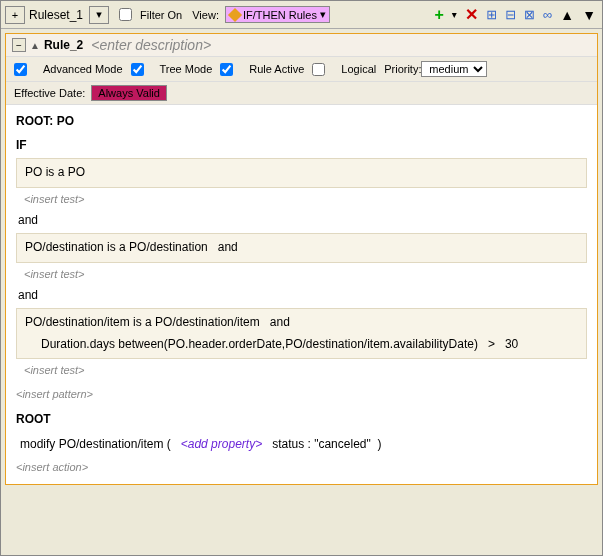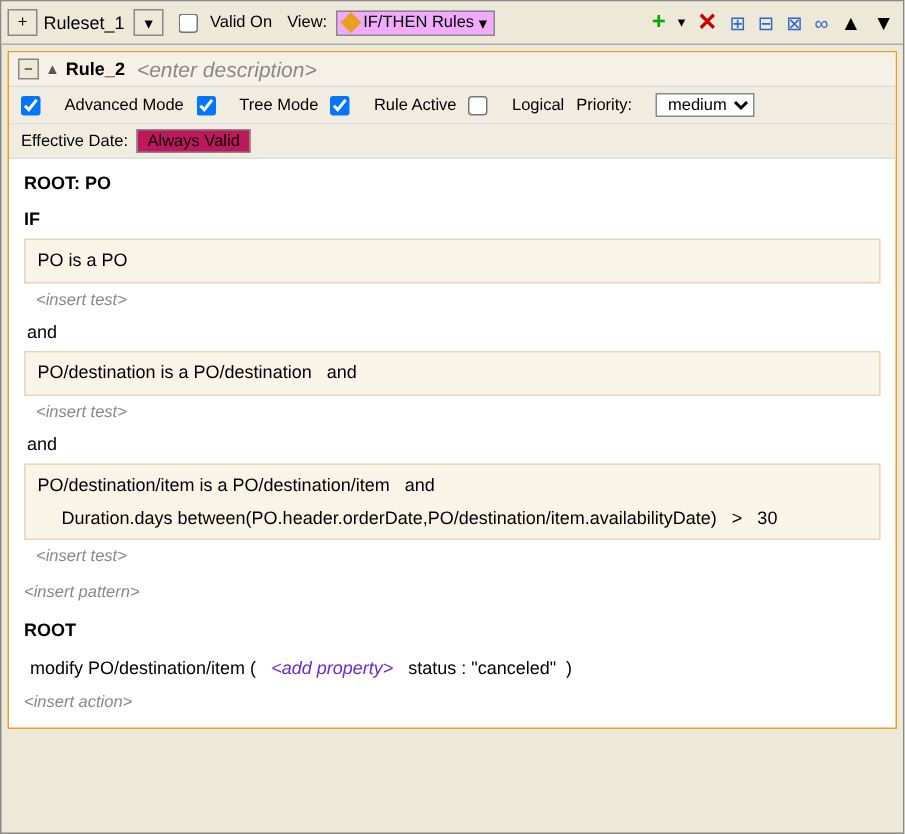--- a/index.html
+++ b/index.html
@@ -164,21 +164,21 @@
       font-size: 11px;
     }
 
     .checkbox-group input[type="checkbox"] {
       margin: 0;
     }
 
     .priority-group {
       display: flex;
       align-items: center;
-      gap: 16px;
+      gap: 0;
       font-size: 11px;
     }
 
     .priority-select {
       font-size: 11px;
       border: 1px solid #888;
       background: white;
       padding: 0 2px;
       text-align: right;
     }
@@ -275,21 +275,21 @@
 
 <div class="outer-container">
 
   <div class="top-toolbar">
     <button class="toolbar-btn">+</button>
     <span class="ruleset-label">Ruleset_1</span>
     <button class="toolbar-btn">
       <span>▾</span>
     </button>
     <input type="checkbox" style="margin-left: 6px;">
-    <label class="filter-on-label">Valid On</label>
+    <label class="filter-on-label">Filter On</label>
     <span class="view-label">View:</span>
     <div class="view-dropdown">
       <span class="diamond-icon"></span>
       <span>IF/THEN Rules</span>
       <span>▾</span>
     </div>
     <span class="toolbar-spacer"></span>
     <button class="icon-btn">
       <span class="green-plus">+</span>
     </button>

